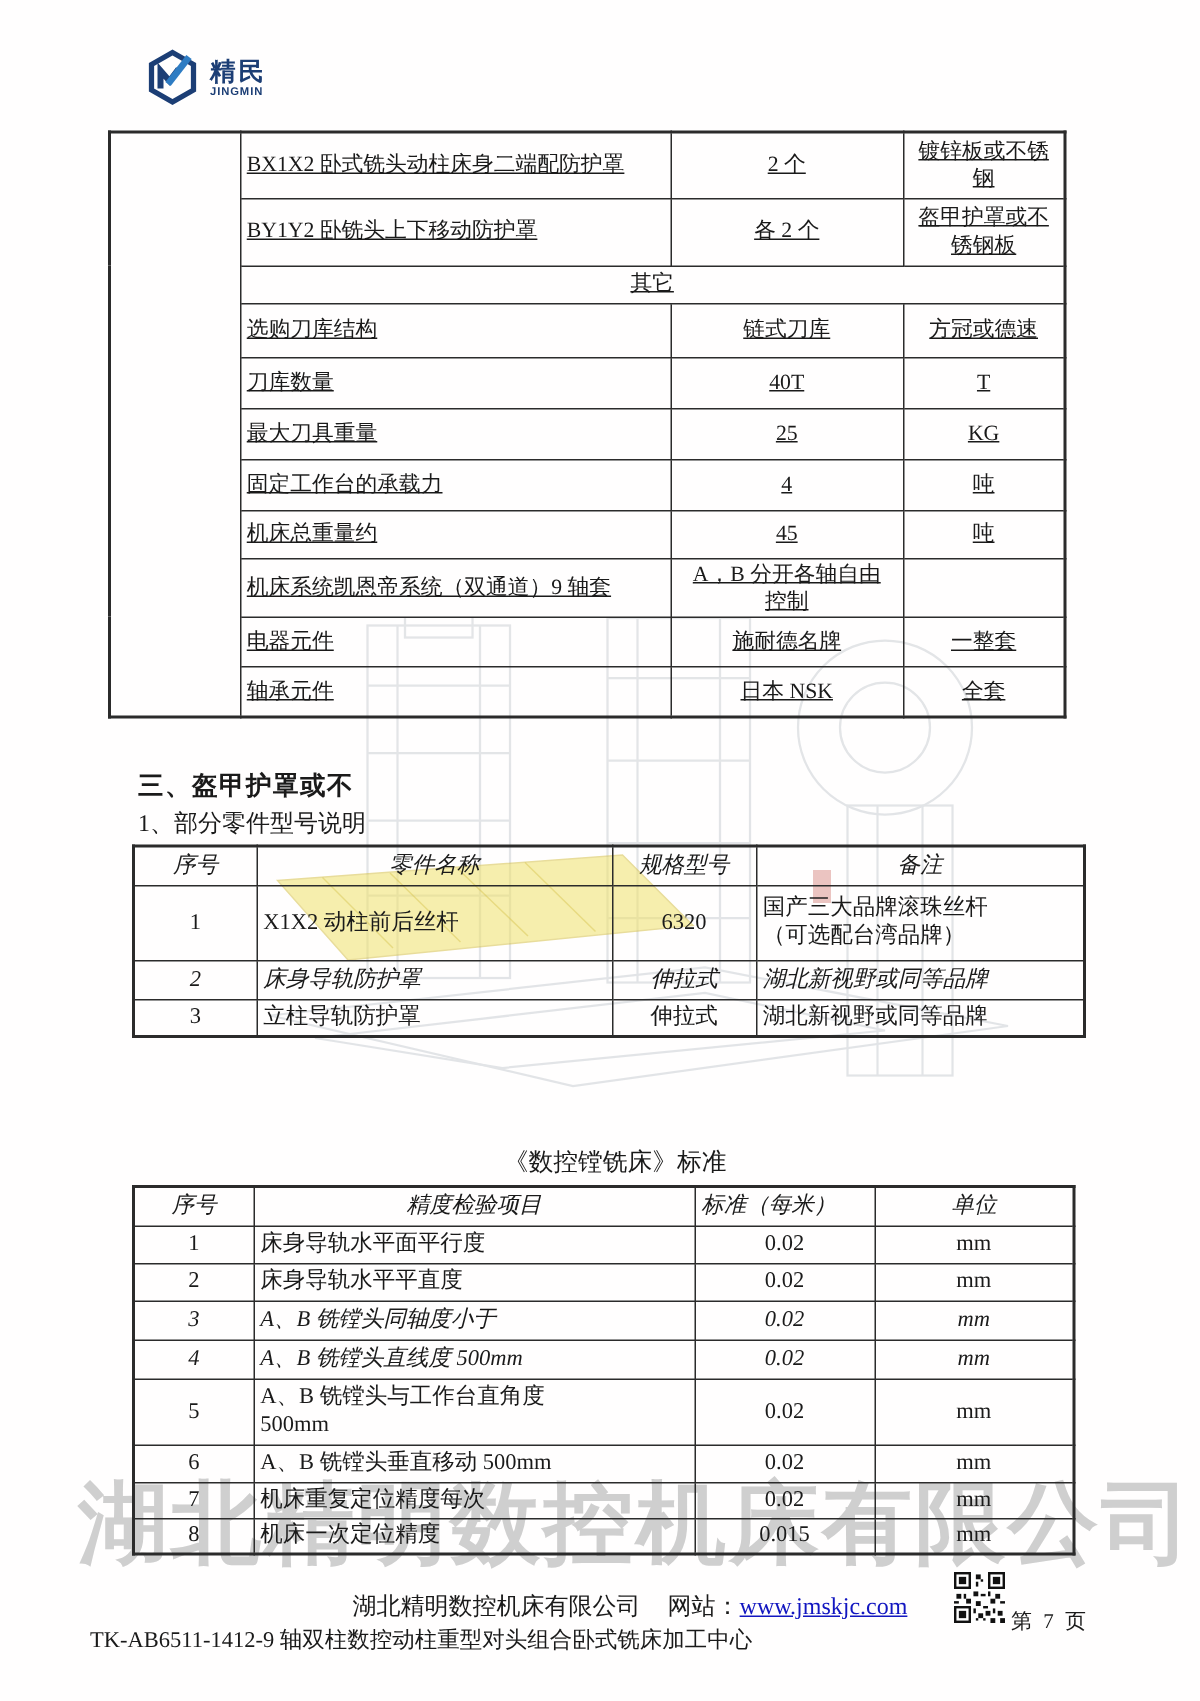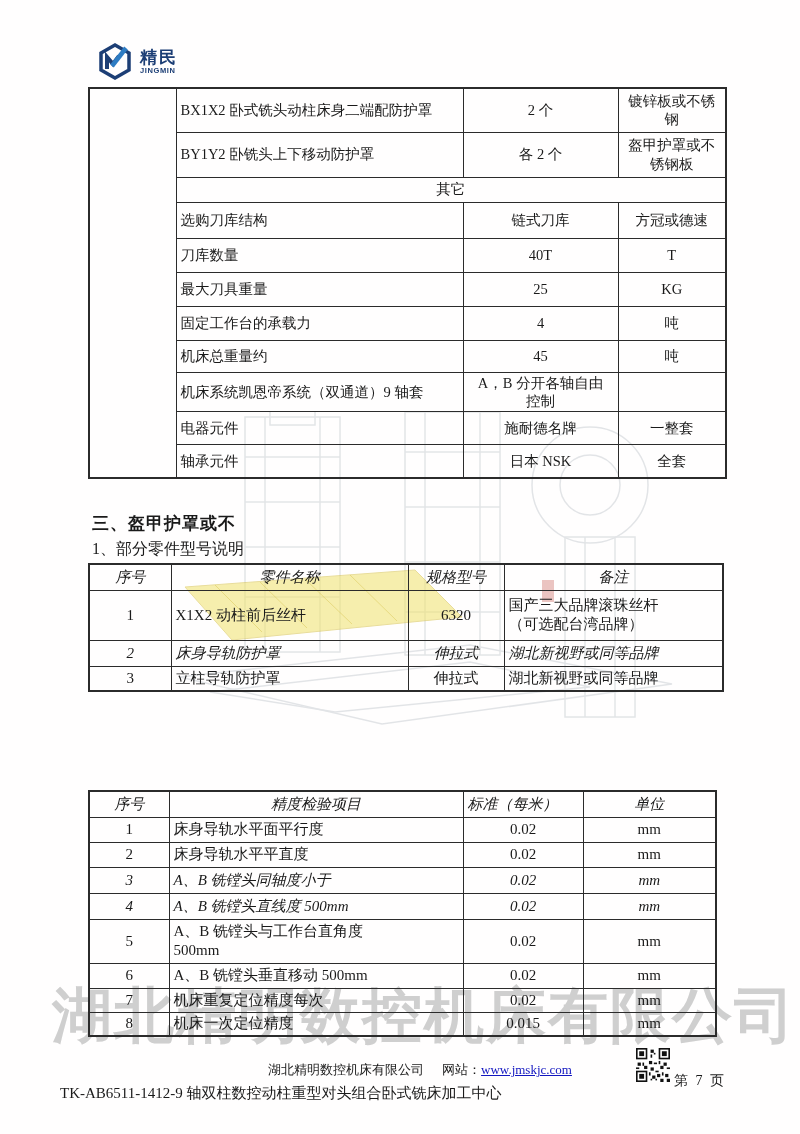--- a/index.html
+++ b/index.html
@@ -7,52 +7,52 @@
         font-family:"Liberation Serif","DejaVu Serif",serif;color:#1a1a1a;}
 
   
   .bg-drawing{position:absolute;left:170px;top:412px;z-index:0;}
 
   
   .watermark{position:absolute;left:52px;top:976px;z-index:0;font-size:60px;font-weight:bold;
              color:#c5c5c5;opacity:.82;white-space:nowrap;letter-spacing:2px;}
 
   
-  .logo{position:absolute;left:95px;top:42px;display:flex;align-items:center;z-index:2;}
+  .logo{position:absolute;left:95px;top:32px;display:flex;align-items:center;z-index:2;}
   .logo-text{margin-left:5px;line-height:1;}
   .logo-name{font-size:17px;font-weight:bold;color:#1c3e75;letter-spacing:2px;
              font-family:"Liberation Sans","DejaVu Sans",sans-serif;}
   .logo-sub{font-size:7.5px;font-weight:bold;color:#1c3e75;letter-spacing:.6px;margin-top:1px;
             font-family:"Liberation Sans","DejaVu Sans",sans-serif;}
 
   
   table{border-collapse:collapse;table-layout:fixed;position:absolute;z-index:1;background:transparent;}
   td{border:1px solid #2b2b2b;padding:1px 4px;vertical-align:middle;white-space:pre-line;
      font-size:15px;line-height:1.25;overflow:hidden;}
   table.tbl{border:2px solid #2b2b2b;}
   .al{text-align:left;} .ac{text-align:center;}
 
-  .spec-table{left:88px;top:87px;width:637px;}
+  .spec-table{left:72px;top:87px;width:637px;text-decoration:underline;}
   .spec-table td{font-size:14.5px;}
   .parts-table{left:88px;top:563px;width:634px;}
   .insp-table{left:88px;top:790px;width:627px;}
 
   .h44{height:44px;} .h45{height:45px;} .h25{height:25px;} .h36{height:36px;}
   .h34{height:34px;} .h32{height:32px;} .h39{height:39px;margin-left:36px;} .h33{height:33px;}
   .h26{height:26px;font-style:italic;} .h50{height:50px;} .h24{height:24px;}
 
   
   .sec-title{position:absolute;left:92px;z-index:1;font-size:17px;font-weight:bold;letter-spacing:1px;}
   .sec3{top:512px;} .sec4{top:714px;}
   .sub-title{position:absolute;left:92px;top:539px;z-index:1;font-size:16px;}
   .std-line{position:absolute;left:110px;width:600px;text-align:center;z-index:1;font-size:16.5px;}
   .std1{top:741px;} .std2{top:764px;}
 
   
-  .footer-line1{position:absolute;left:110px;top:1061px;width:620px;text-align:center;z-index:2;font-size:13px;}
+  .footer-line1{position:absolute;left:110px;top:1061px;width:620px;text-align:center;z-index:2;font-size:16px;}
   .footer-line2{position:absolute;left:60px;top:1084px;width:645px;text-align:left;z-index:2;font-size:15px;}
   .site-label{margin-left:18px;}
   .site-link{color:#1216c0;text-decoration:underline;cursor:pointer;}
   .qr{position:absolute;left:636px;top:1048px;z-index:2;}
   .page-num{position:absolute;left:674px;top:1058px;z-index:2;font-size:14px;letter-spacing:2px;margin-top:14px;}
 </style>
 </head>
 <body>
 
 <div class="page">
@@ -208,20 +208,21 @@
     </tr>
     <tr class="h25">
       <td class="ac">3</td>
       <td class="al">立柱导轨防护罩</td>
       <td class="ac">伸拉式</td>
       <td class="al">湖北新视野或同等品牌</td>
     </tr>
   </tbody>
     </table>
 
+  <div class="std-line std2">《数控镗铣床》标准</div>
 
   <table class="tbl insp-table">
     <colgroup>
         <col style="width:80px">
         <col style="width:294px">
         <col style="width:120px">
         <col style="width:133px">
       </colgroup>
     <tbody>
         <tr class="h26">

